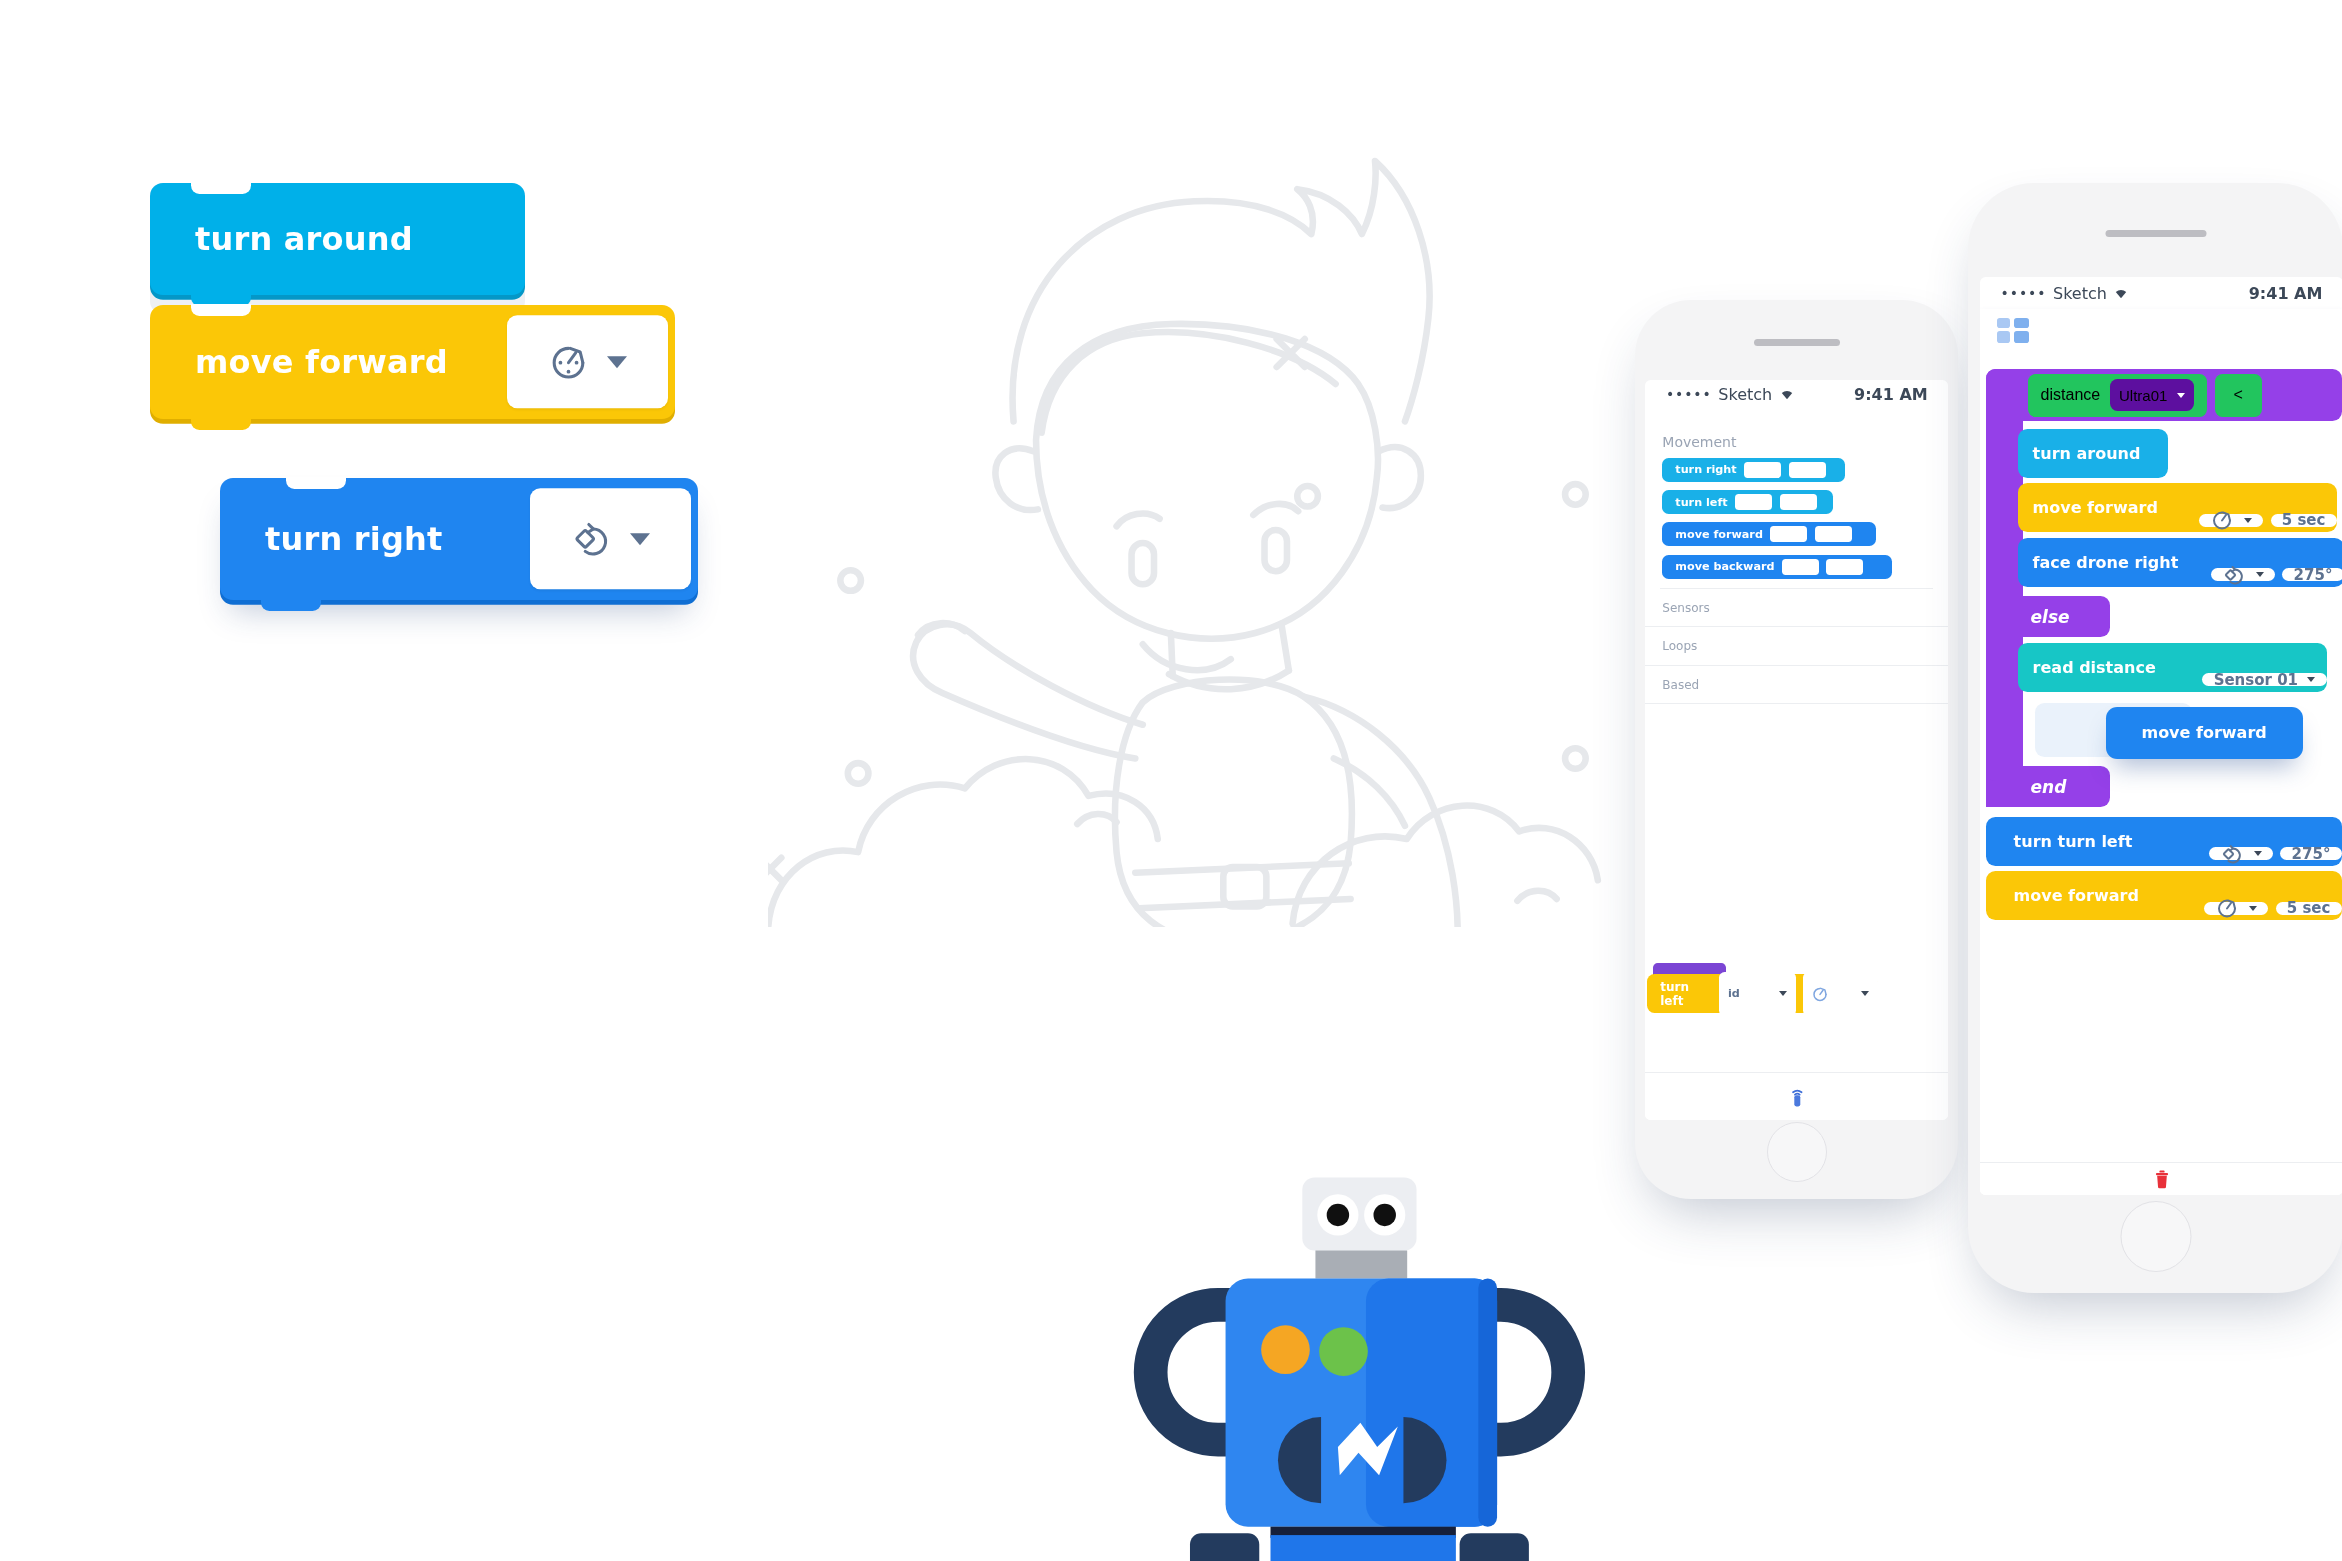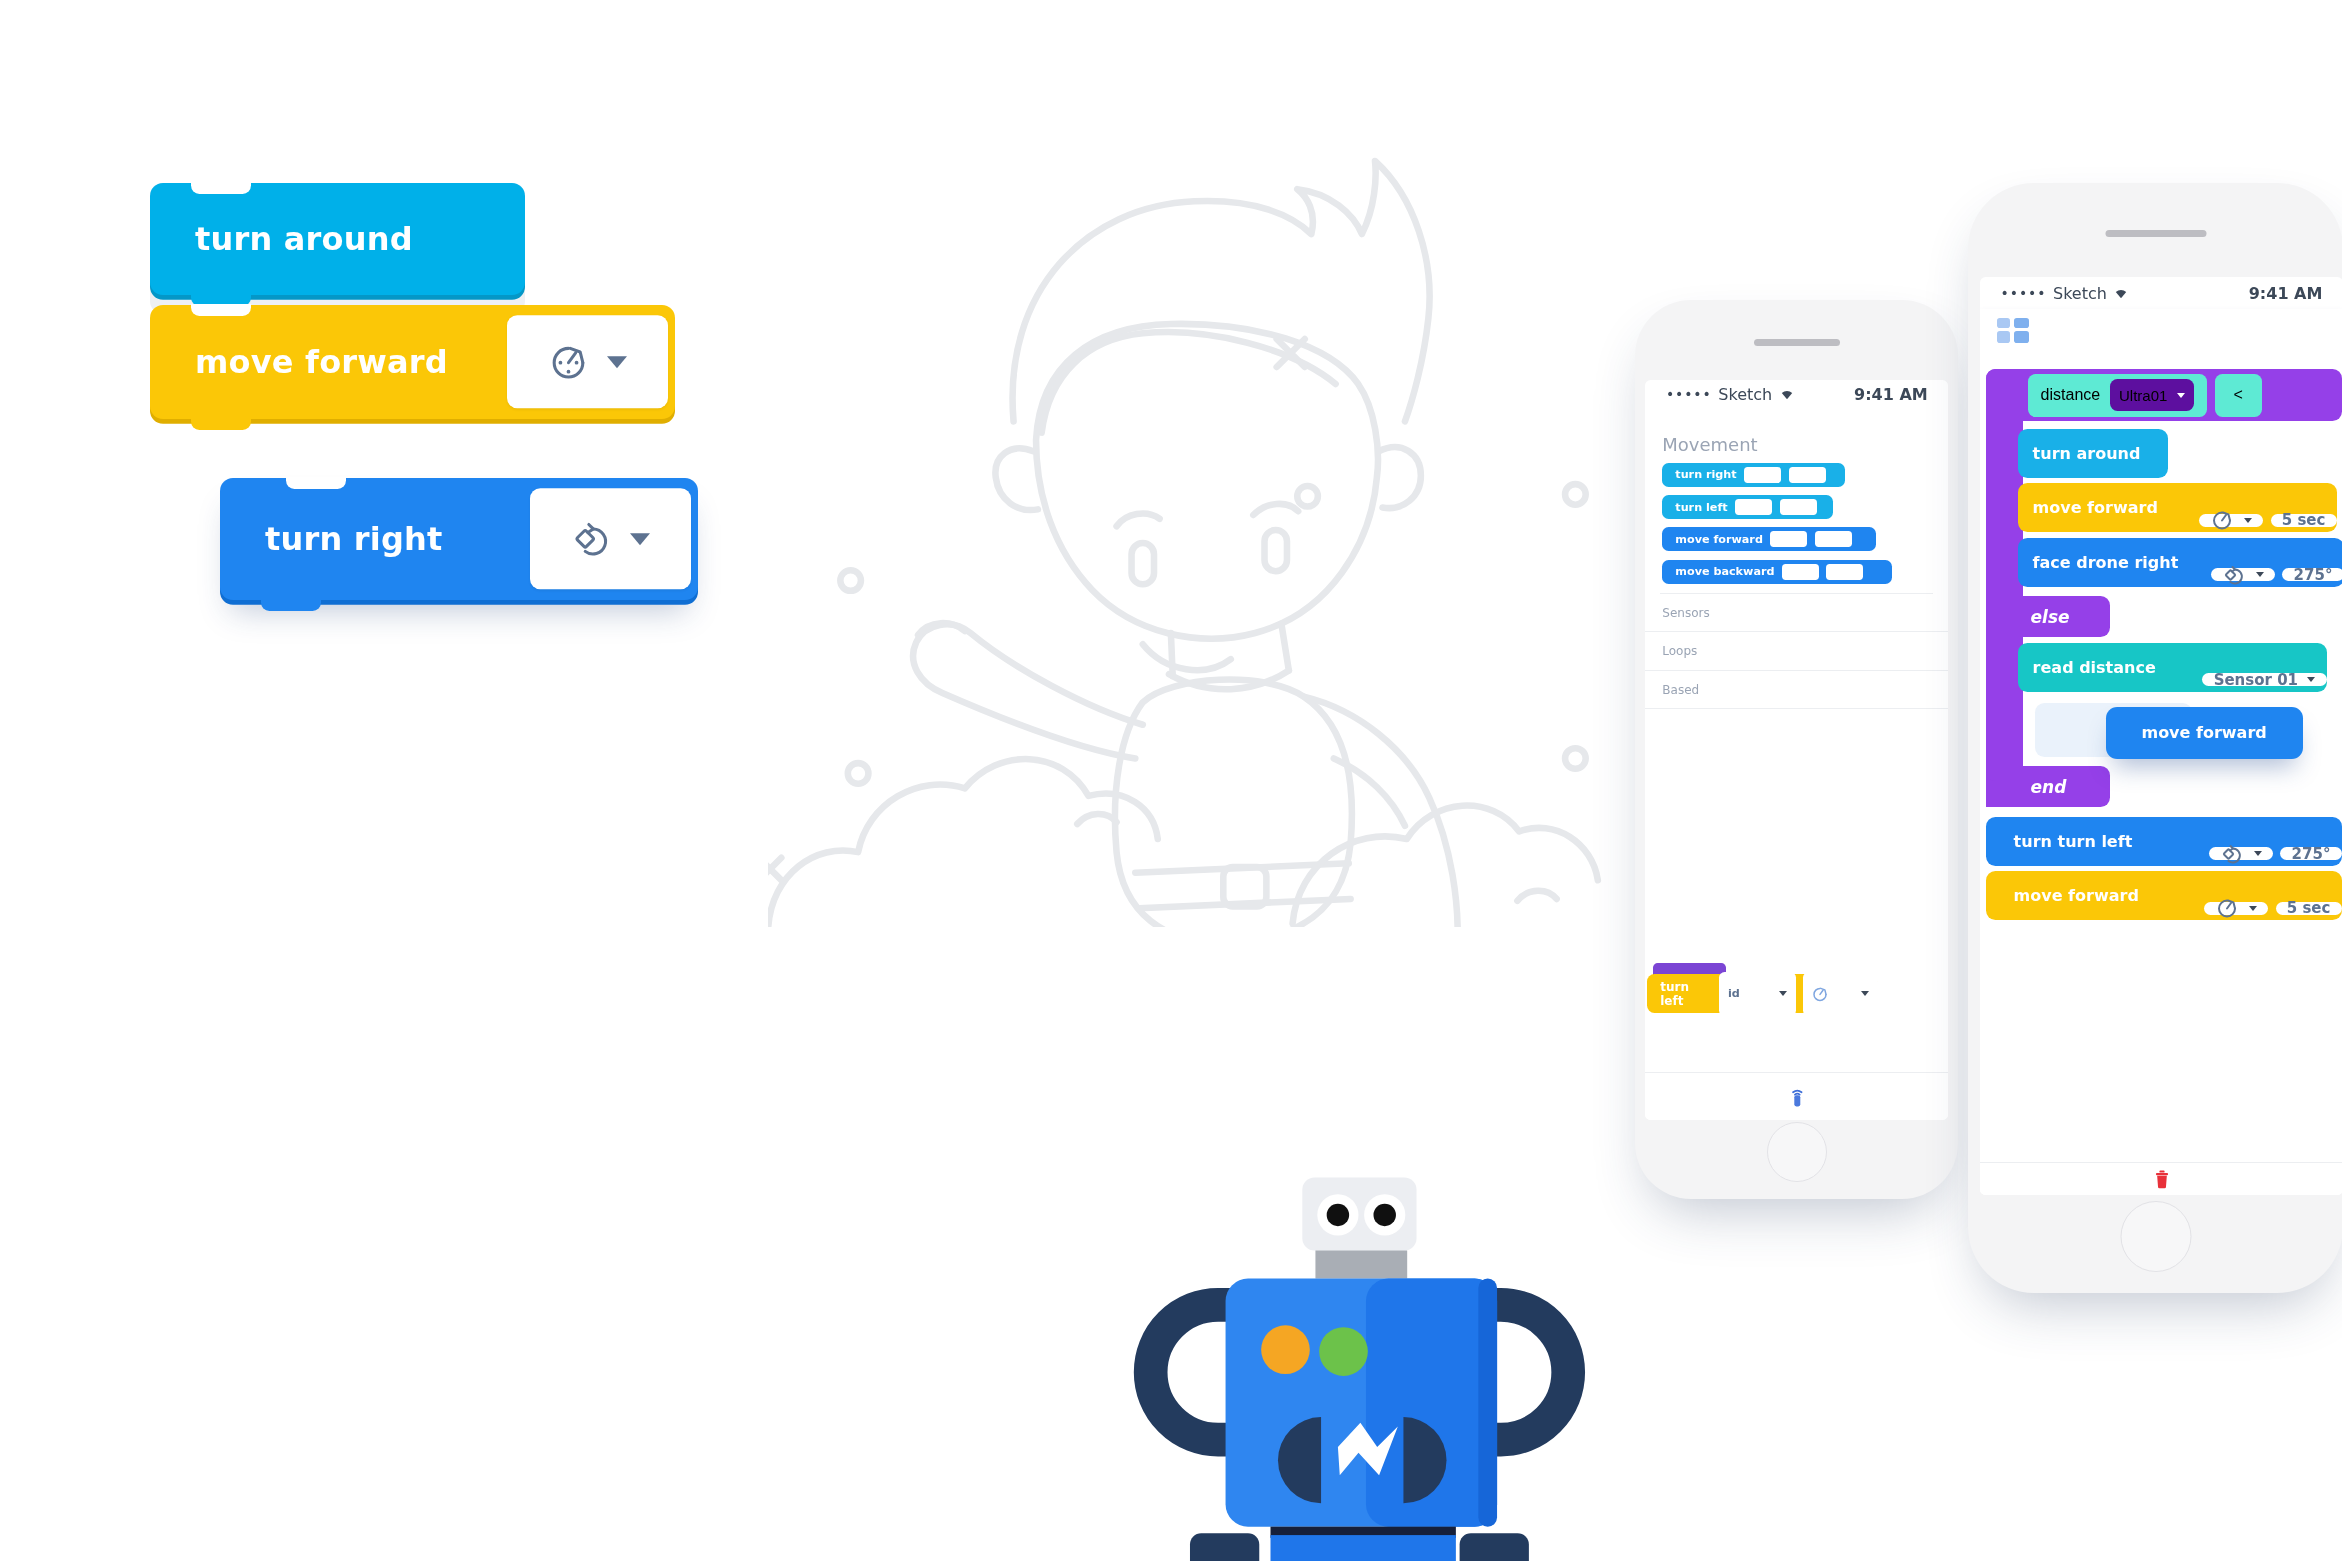--- a/index.html
+++ b/index.html
@@ -121,21 +121,21 @@
 
   
   #phone-a{left:1635px;top:300px;width:323px;height:899px;border-radius:56px;}
   #phone-a .speaker{top:39px;}
   #phone-a .home{bottom:17px;width:58px;height:58px;}
   #phone-a .screen{left:10.3px;top:80px;width:303px;height:740px;border-radius:5.6px;}
   #phone-a .statusbar{height:28px;}
 
   .cat-label{
     font-family:"DejaVu Sans", sans-serif;
-    font-size:18px;color:#9aa4b4;padding:5.6px 0 7.5px 17px;
+    font-size:14px;color:#9aa4b4;padding:5.6px 0 7.5px 17px;
   }
   .pal-list{padding:0 13px 0 17px;}
   .pal-blk{
     position:relative;display:flex;align-items:center;
     height:24px;border-radius:6.6px;margin-bottom:8.4px;
     color:#fff;font-family:"DejaVu Sans", sans-serif;font-weight:bold;font-size:11.2px;
     padding-left:13px;box-sizing:border-box;
   }
   .pal-blk .slot{
     height:16px;background:#fff;border-radius:3.7px;margin-left:7.5px;
@@ -179,21 +179,21 @@
   .grid-icon i:nth-child(1){background:#a9c8f3;}
   .grid-icon i:nth-child(2){background:#7fb0ee;}
   .grid-icon i:nth-child(3){background:#a9c8f3;}
   .grid-icon i:nth-child(4){background:#7fb0ee;}
 
   .canvas{position:relative;background:#fff;height:calc(100% - 43px - 32px);}
   .ifwrap{position:absolute;left:5.6px;top:17px;width:356px;}
   .purple-body{position:absolute;left:0;top:0;width:37px;background:#9540e8;border-radius:9.4px 0 0 9.4px;}
   .if-head{background:#9540e8;height:52px;border-radius:9.4px;display:flex;align-items:center;padding-left:13px;gap:7.5px;}
   .if-kw{font-style:italic;font-size:17px;color:#fff;}
-  .pill{background:#5eead4;border-radius:7.5px;height:43px;display:flex;align-items:center;padding:0 13px;gap:9.4px;font-size:16px;}
+  .pill{background:#22c55e;border-radius:7.5px;height:43px;display:flex;align-items:center;padding:0 13px;gap:9.4px;font-size:16px;}
   .pill-dark{background:#5d0f9f;}
   .pill .mini-caret{border-top-color:#fff;}
   .else-kw,.end-kw{
     width:124px;height:41px;background:#9540e8;border-radius:0 9.4px 9.4px 0;
     display:flex;align-items:center;padding-left:45px;box-sizing:border-box;
     font-style:italic;font-size:17px;color:#fff;font-family:"DejaVu Sans", sans-serif;font-weight:bold;
   }
   .stmt{
     position:relative;height:49px;border-radius:9.4px;display:flex;align-items:center;
     color:#fff;font-family:"DejaVu Sans", sans-serif;font-weight:bold;font-size:16px;

